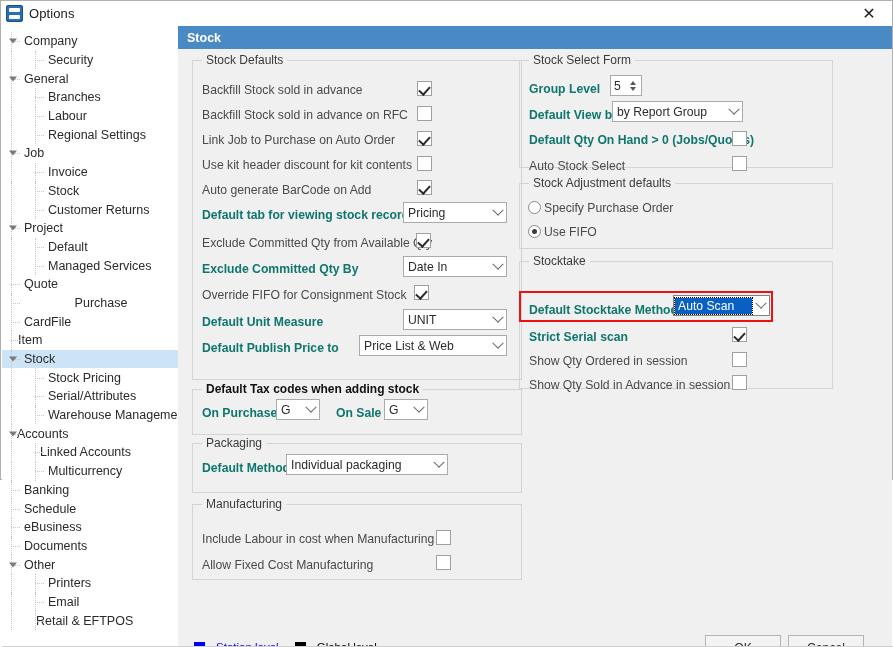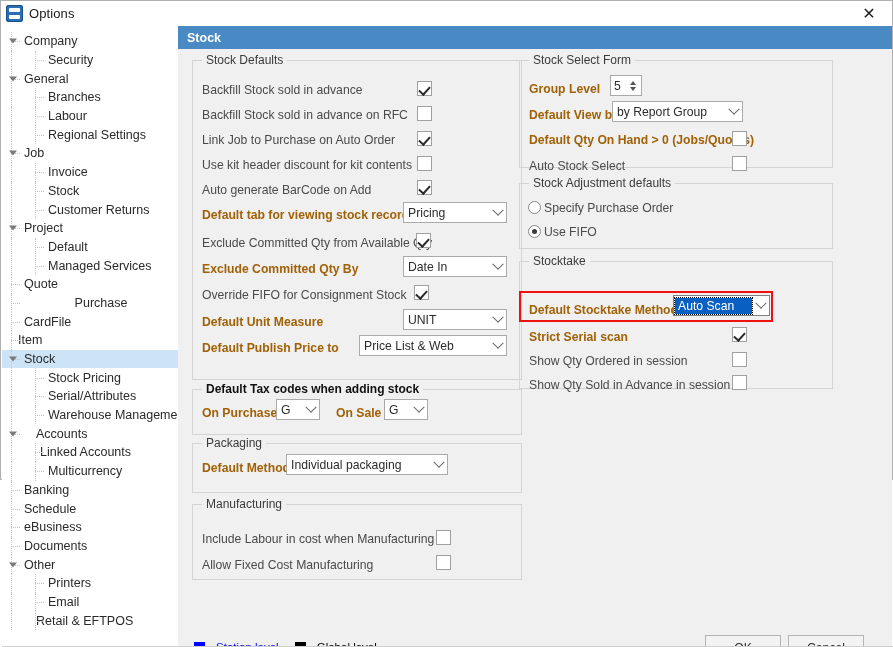--- a/index.html
+++ b/index.html
@@ -123,21 +123,21 @@
   }
   .gtitle.bold{font-weight:bold;color:#111;}
   
   .lab{
     position:absolute;
     font-size:12.2px;
     color:#4a4a4a;
     white-space:nowrap;
     line-height:14px;
   }
-  .lab.global{color:#a16207;font-weight:bold;}
+  .lab.global{color:#0f766e;font-weight:bold;}
   .cbx{
     position:absolute;
     width:15px;height:15px;
     border:1px solid #a0a0a0;
     background:#ffffff;
     box-sizing:border-box;
   }
   .cbx.on:after{
     content:"";
     position:absolute;left:3px;top:2px;
@@ -377,21 +377,21 @@
           <span class="dotline" style="left: 33px;"></span>
           <span class="dotconn" style="left: 33px; width: 9px;"></span>
           <span class="lbl">Serial/Attributes</span>
         </div>
         <div class="tnode lvl1" style="padding-left: 44px;">
           <span class="dotline" style="left: 9px;"></span>
           <span class="dotline" style="left: 33px;"></span>
           <span class="dotconn" style="left: 33px; width: 9px;"></span>
           <span class="lbl">Warehouse Management</span>
         </div>
-        <div class="tnode lvl0" style="padding-left: 32px;">
+        <div class="tnode lvl0" style="padding-left: 13px;">
           <span class="dotline" style="left: 9px;"></span>
           <span class="dotconn" style="left: 9px; width: 9px;"></span>
           <span class="arrow open"></span>
           <span class="lbl">Accounts</span>
         </div>
         <div class="tnode lvl1" style="padding-left: 36px;">
           <span class="dotline" style="left: 9px;"></span>
           <span class="dotline" style="left: 33px;"></span>
           <span class="dotconn" style="left: 33px; width: 9px;"></span>
           <span class="lbl">Linked Accounts</span>

